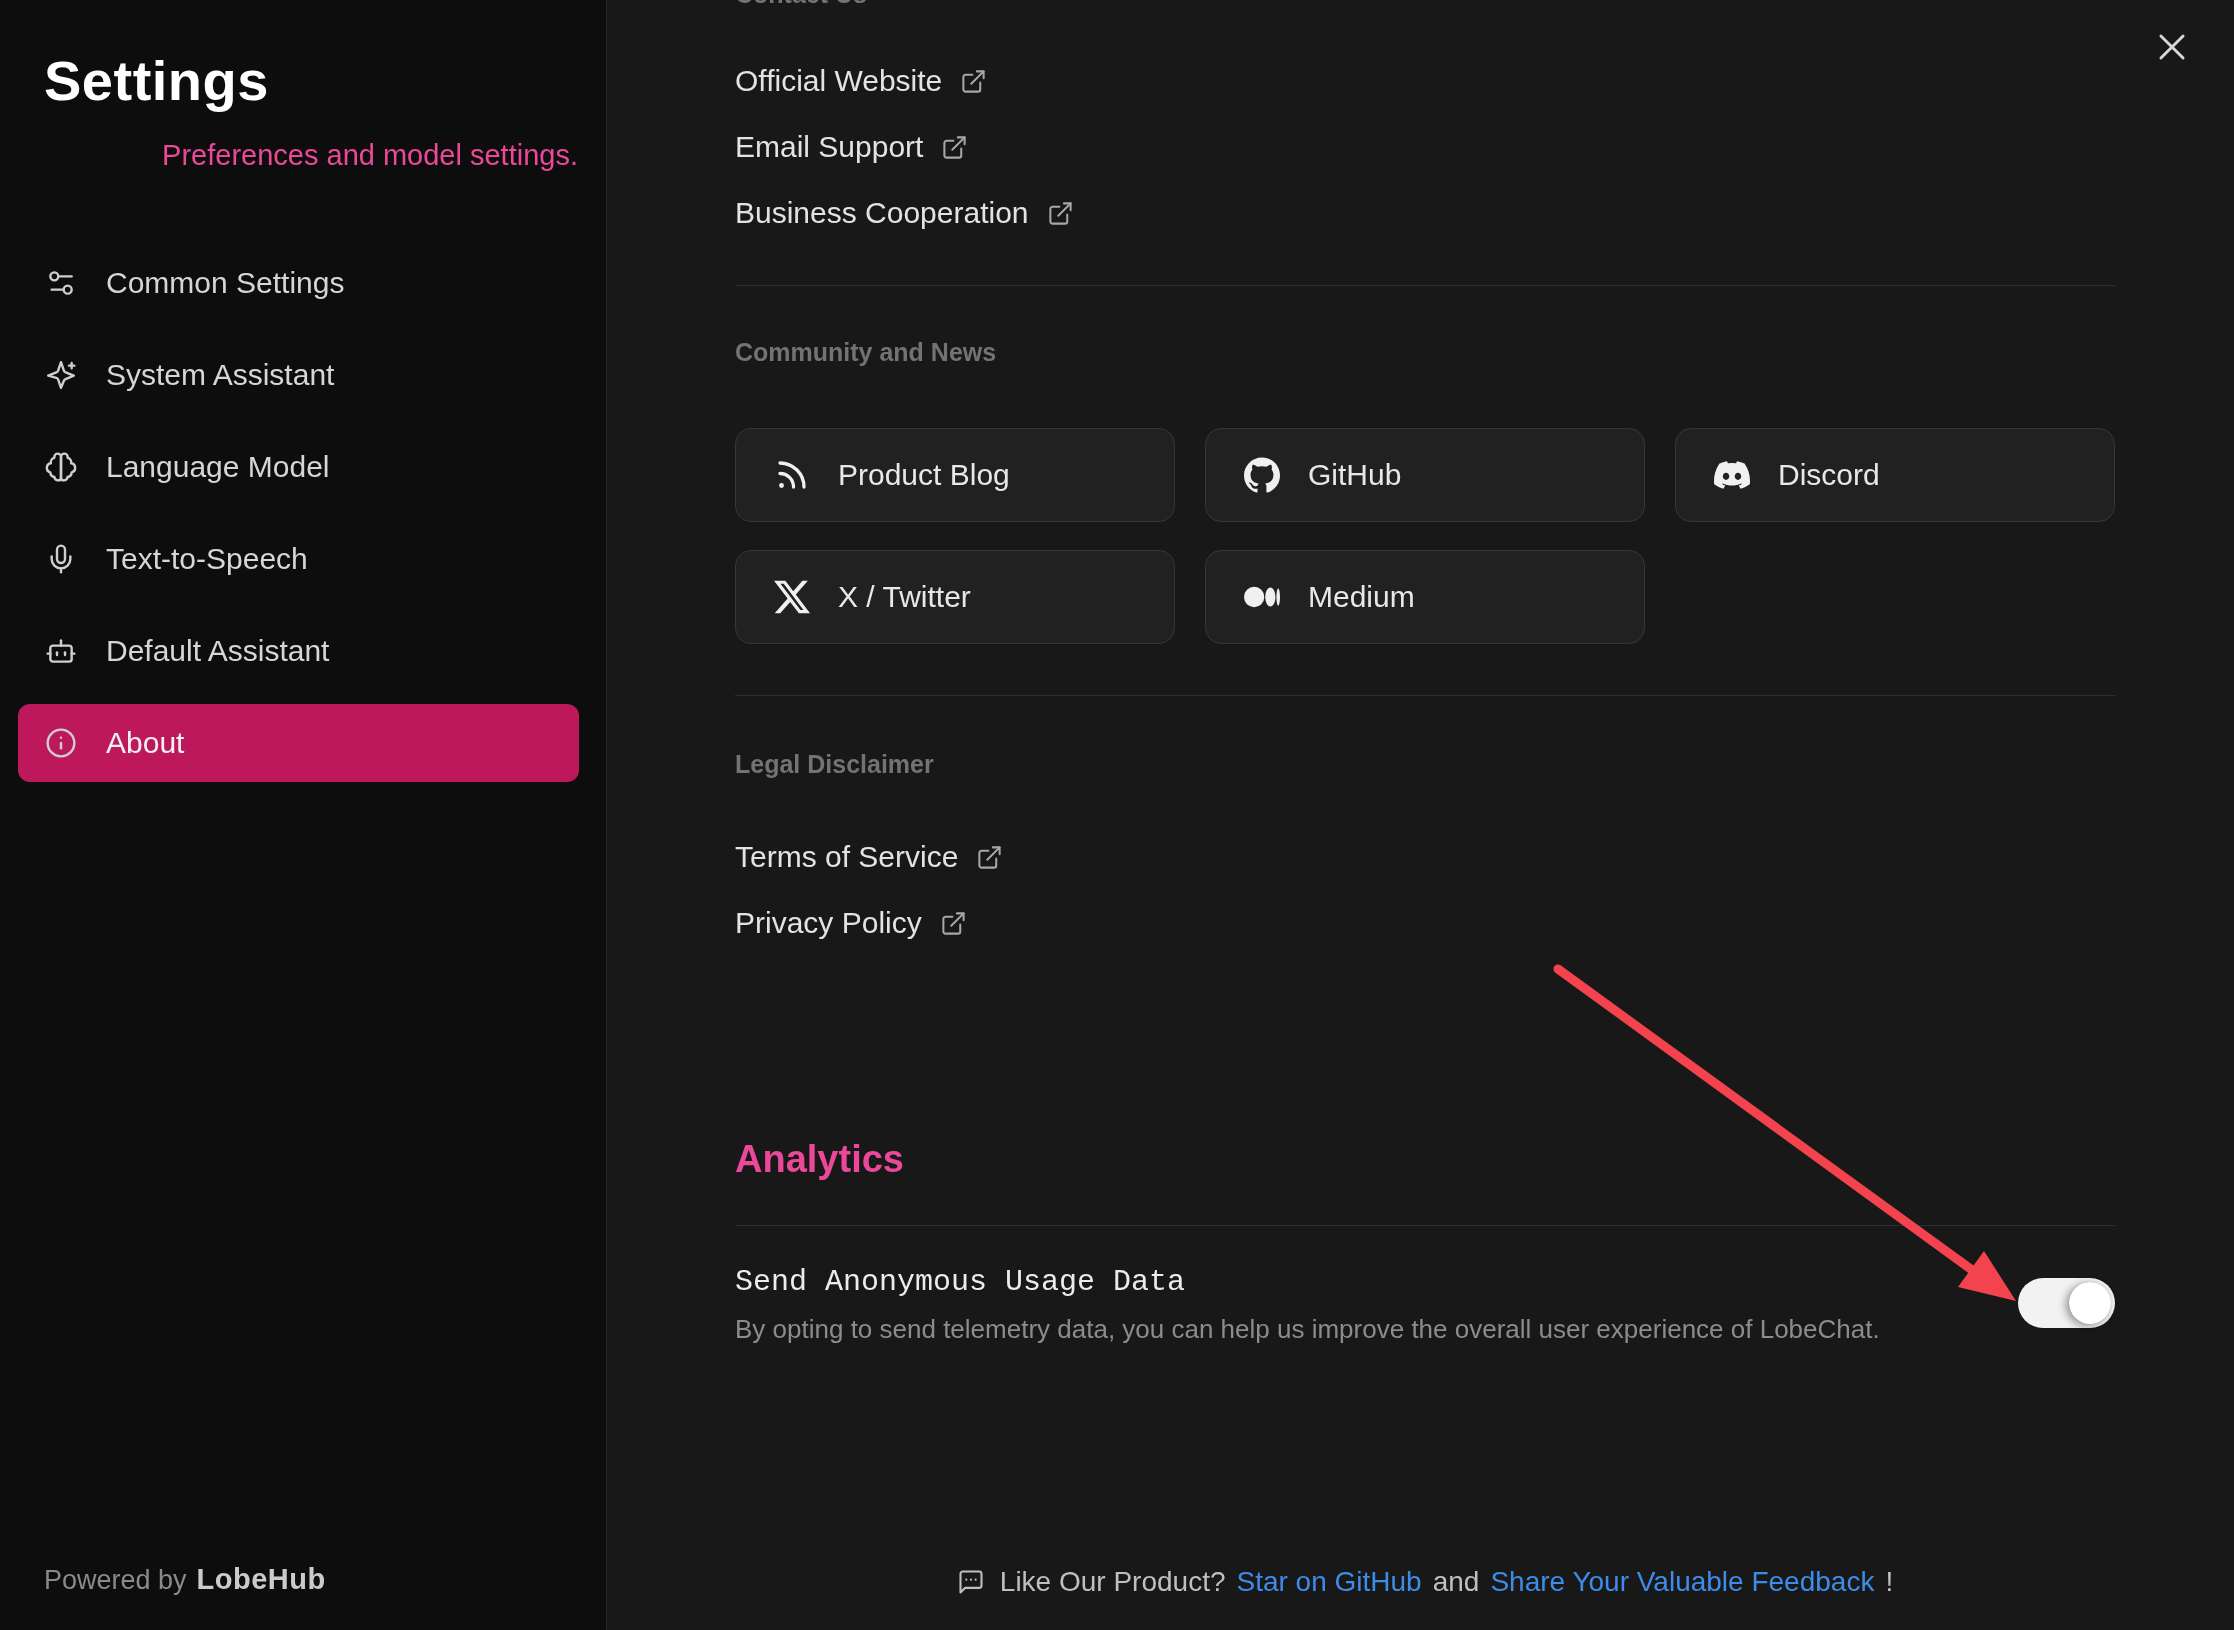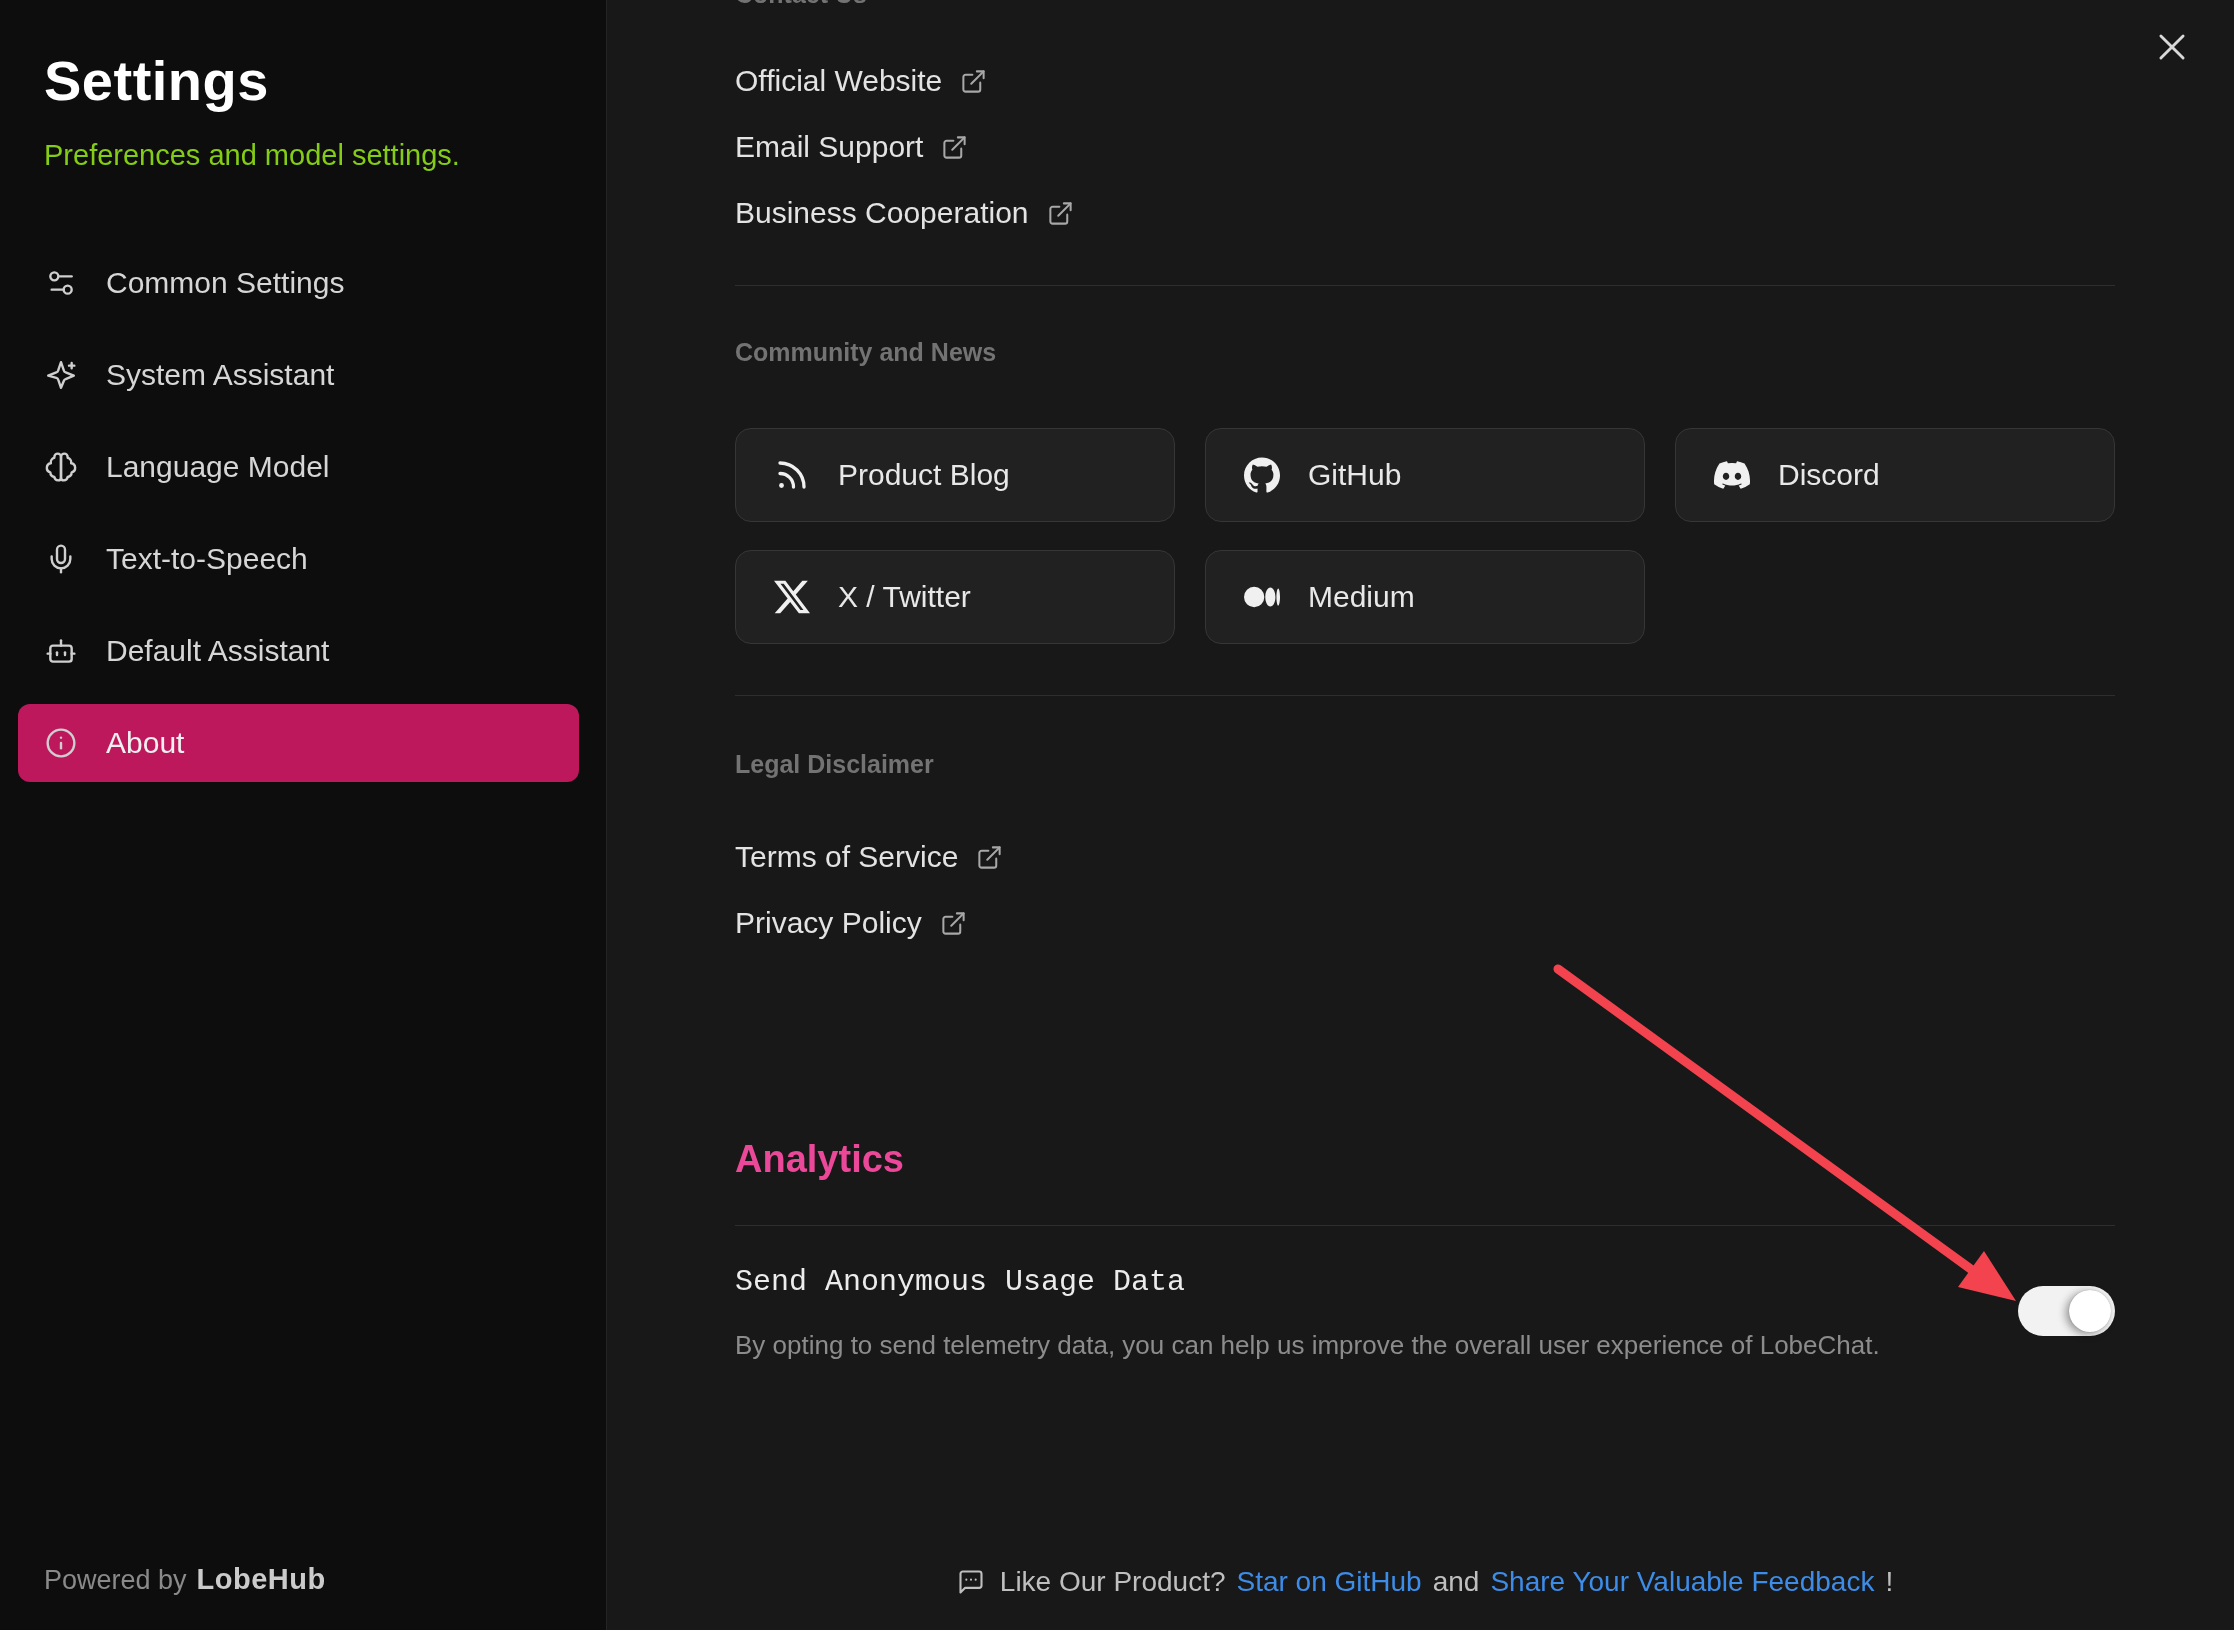--- a/index.html
+++ b/index.html
@@ -10,21 +10,21 @@
     font-family:"Liberation Sans","DejaVu Sans",sans-serif;
     color:#e3e3e3;
   }
   
   .sidebar {
     width:607px; flex-shrink:0; background:#0d0d0d;
     border-right:1px solid #242424;
     padding:48px 28px 0 44px; position:relative;
   }
   .side-title { font-size:56px; font-weight:800; color:#ffffff; letter-spacing:.5px; }
-  .side-sub { font-size:29px; color:#84cc16; margin-top:26px; }
+  .side-sub { font-size:29px; color:#ec4899; margin-top:26px;text-align:right; }
   .nav { margin-top:72px; margin-left:-26px; }
   .nav-item {
     display:flex; align-items:center; gap:28px;
     height:78px; width:561px; padding:0 18px 0 26px;
     border-radius:12px; margin-bottom:14px;
     font-size:30px; color:#d6d6d6; cursor:pointer;
   }
   .nav-item.active { background:#be185d; color:#f0f0f0; }
   .nav-icon { width:34px; height:34px; display:flex; align-items:center; justify-content:center; color:#cfcfcf; flex-shrink:0; }
   .nav-icon svg { width:32px; height:32px; }
@@ -52,21 +52,21 @@
   }
   .soc-icon { width:40px; height:40px; display:flex; align-items:center; justify-content:center; color:#f0f0f0; flex-shrink:0; }
   .soc-icon svg { width:36px; height:36px; }
   .d2 { margin-top:51px; }
   .h-legal { margin-top:48px; }
   .legal-links { margin-top:40px; }
   .h-analytics { margin-top:179px; font-size:38px; font-weight:700; color:#ec4899; line-height:48px; }
   .d3 { margin-top:42px; }
   .toggle-row { margin-top:34px; display:flex; justify-content:space-between; align-items:center; }
   .toggle-label { font-size:30px; color:#ececec; line-height:44px;font-family:Liberation Mono, monospace; }
-  .toggle-desc { font-size:26px; color:#8c8c8c; margin-top:24px; line-height:34px; }
+  .toggle-desc { font-size:26px; color:#8c8c8c; margin-top:8px; line-height:34px; }
   .switch {
     width:97px; height:50px; border-radius:25px; background:#f2f2f2;
     position:relative; cursor:pointer; flex-shrink:0; margin-left:60px;
   }
   .switch .knob {
     position:absolute; top:4px; right:4px; width:42px; height:42px; border-radius:50%;
     background:#ffffff; box-shadow:-3px 2px 8px rgba(0,0,0,.40), 0 0 1px rgba(0,0,0,.3);
   }
   .close-btn {
     position:absolute; top:26px; right:40px; width:44px; height:44px;

